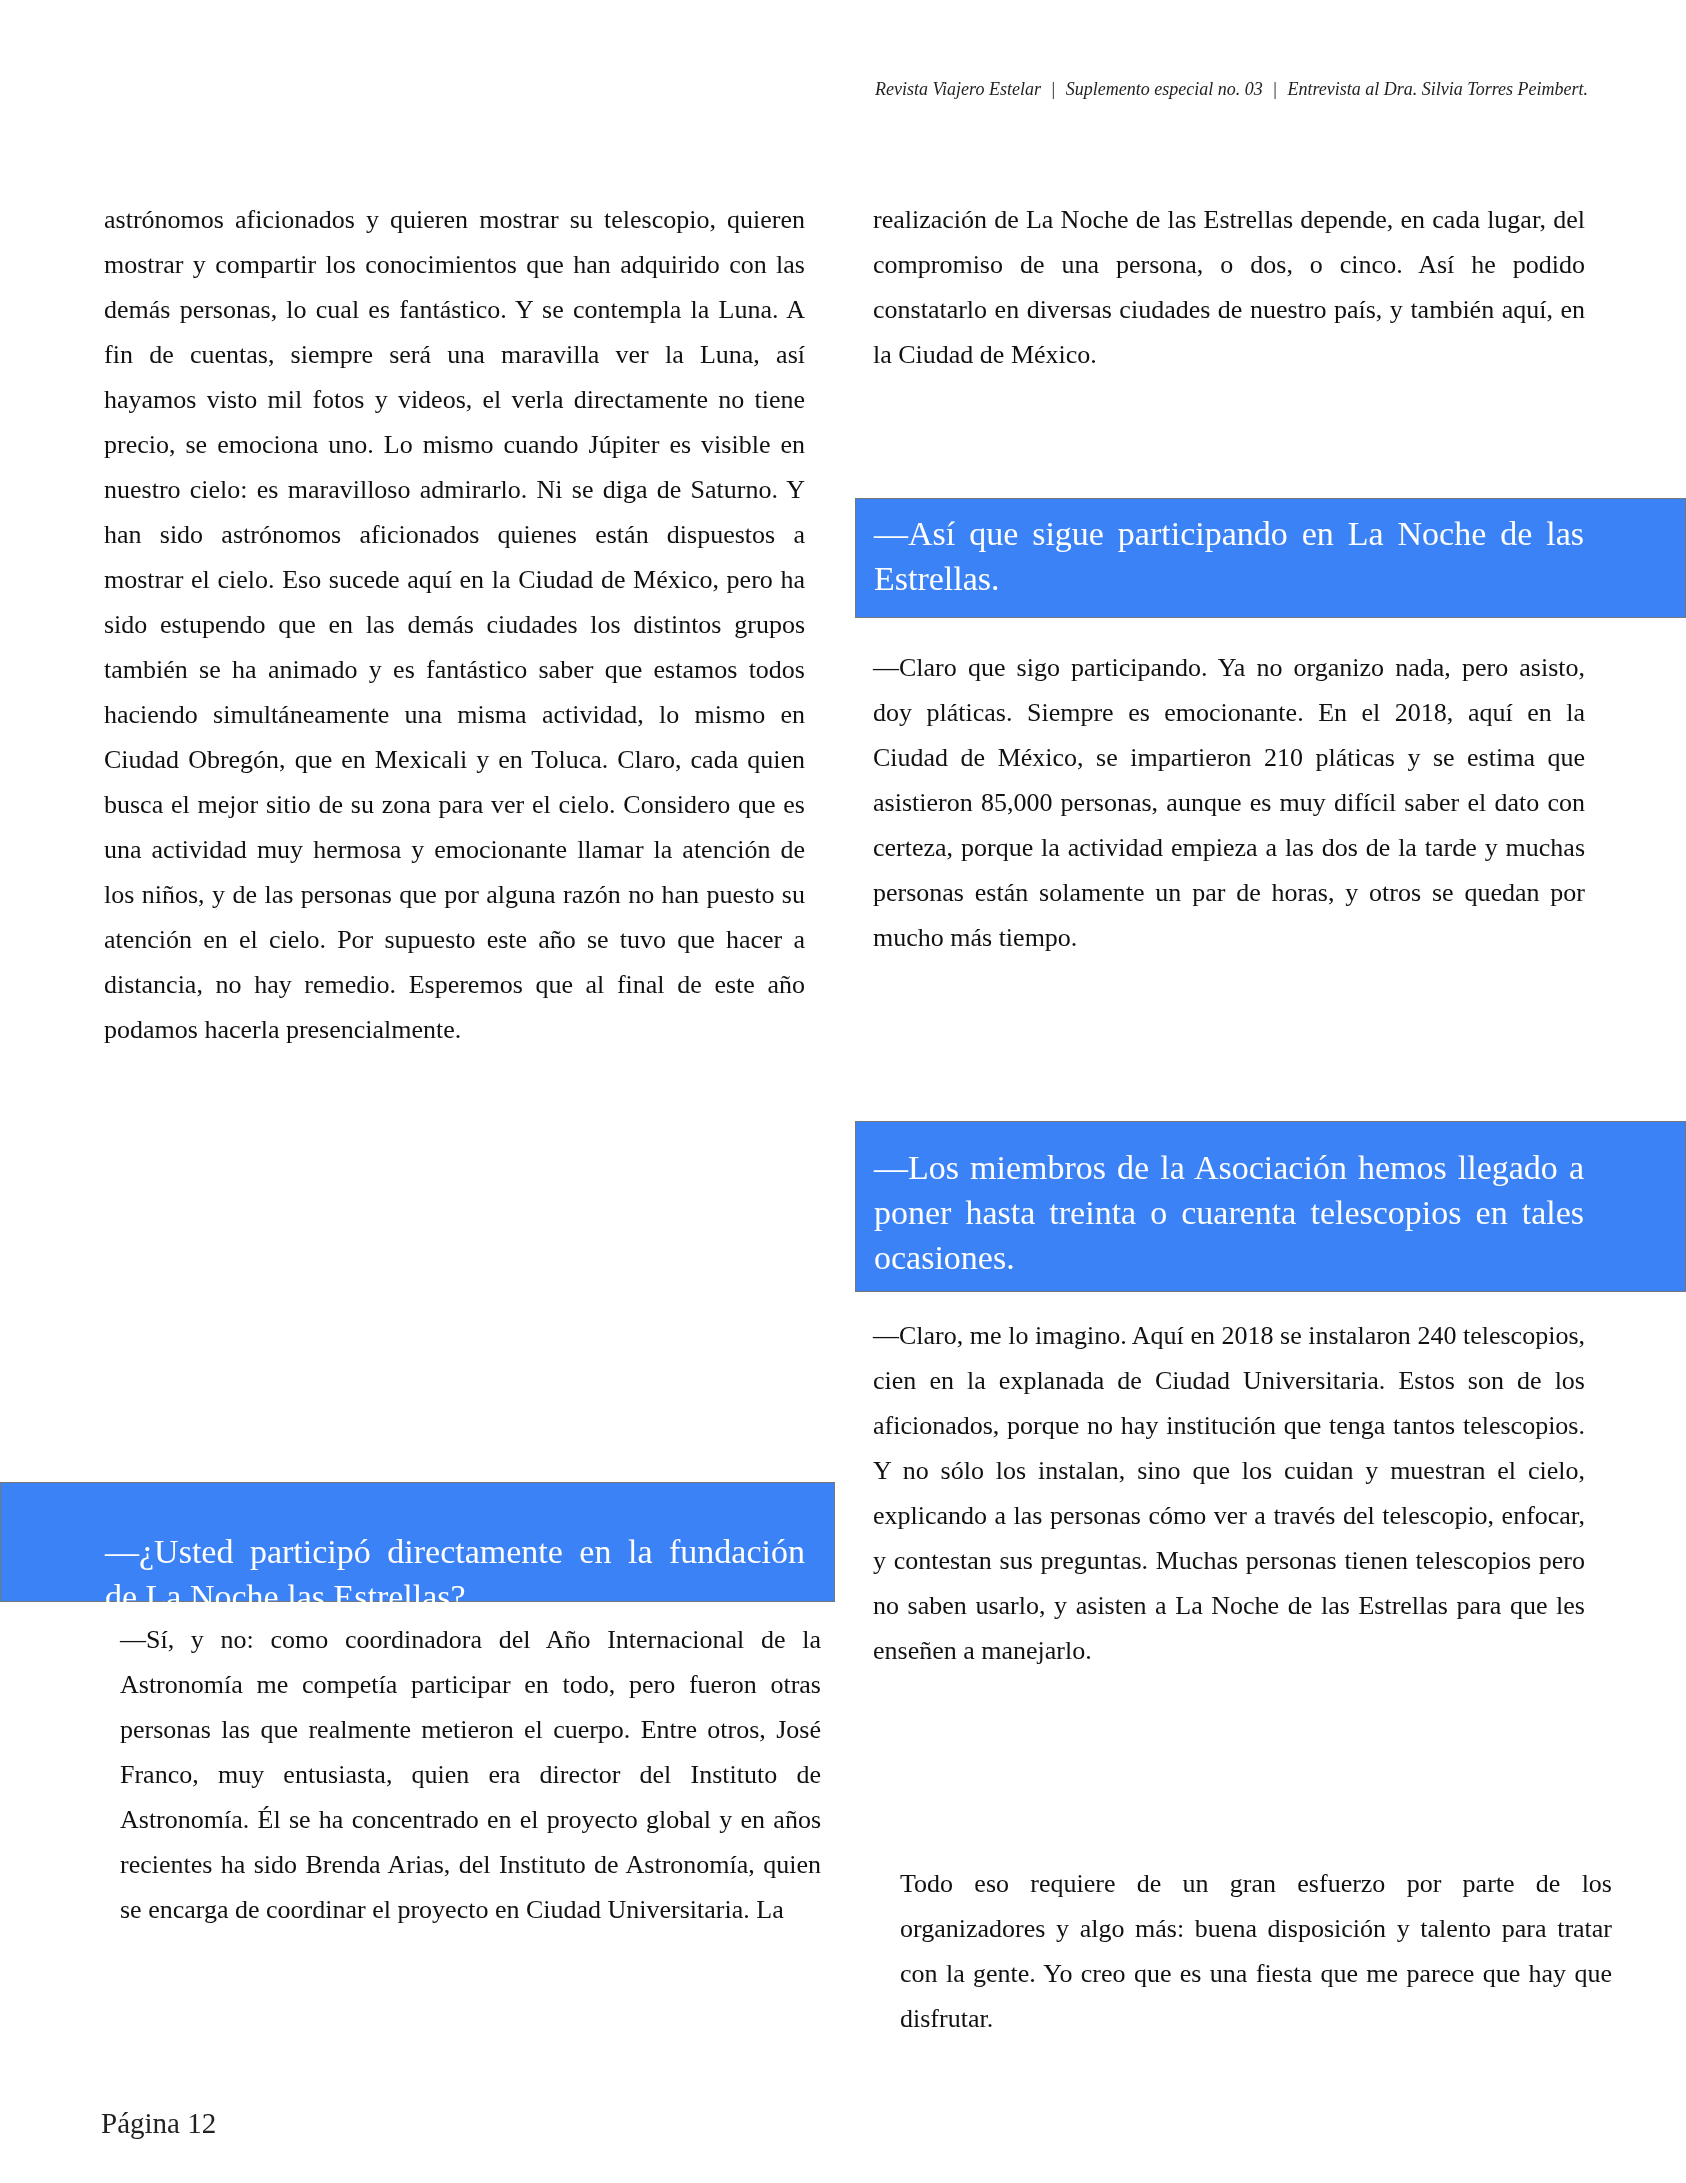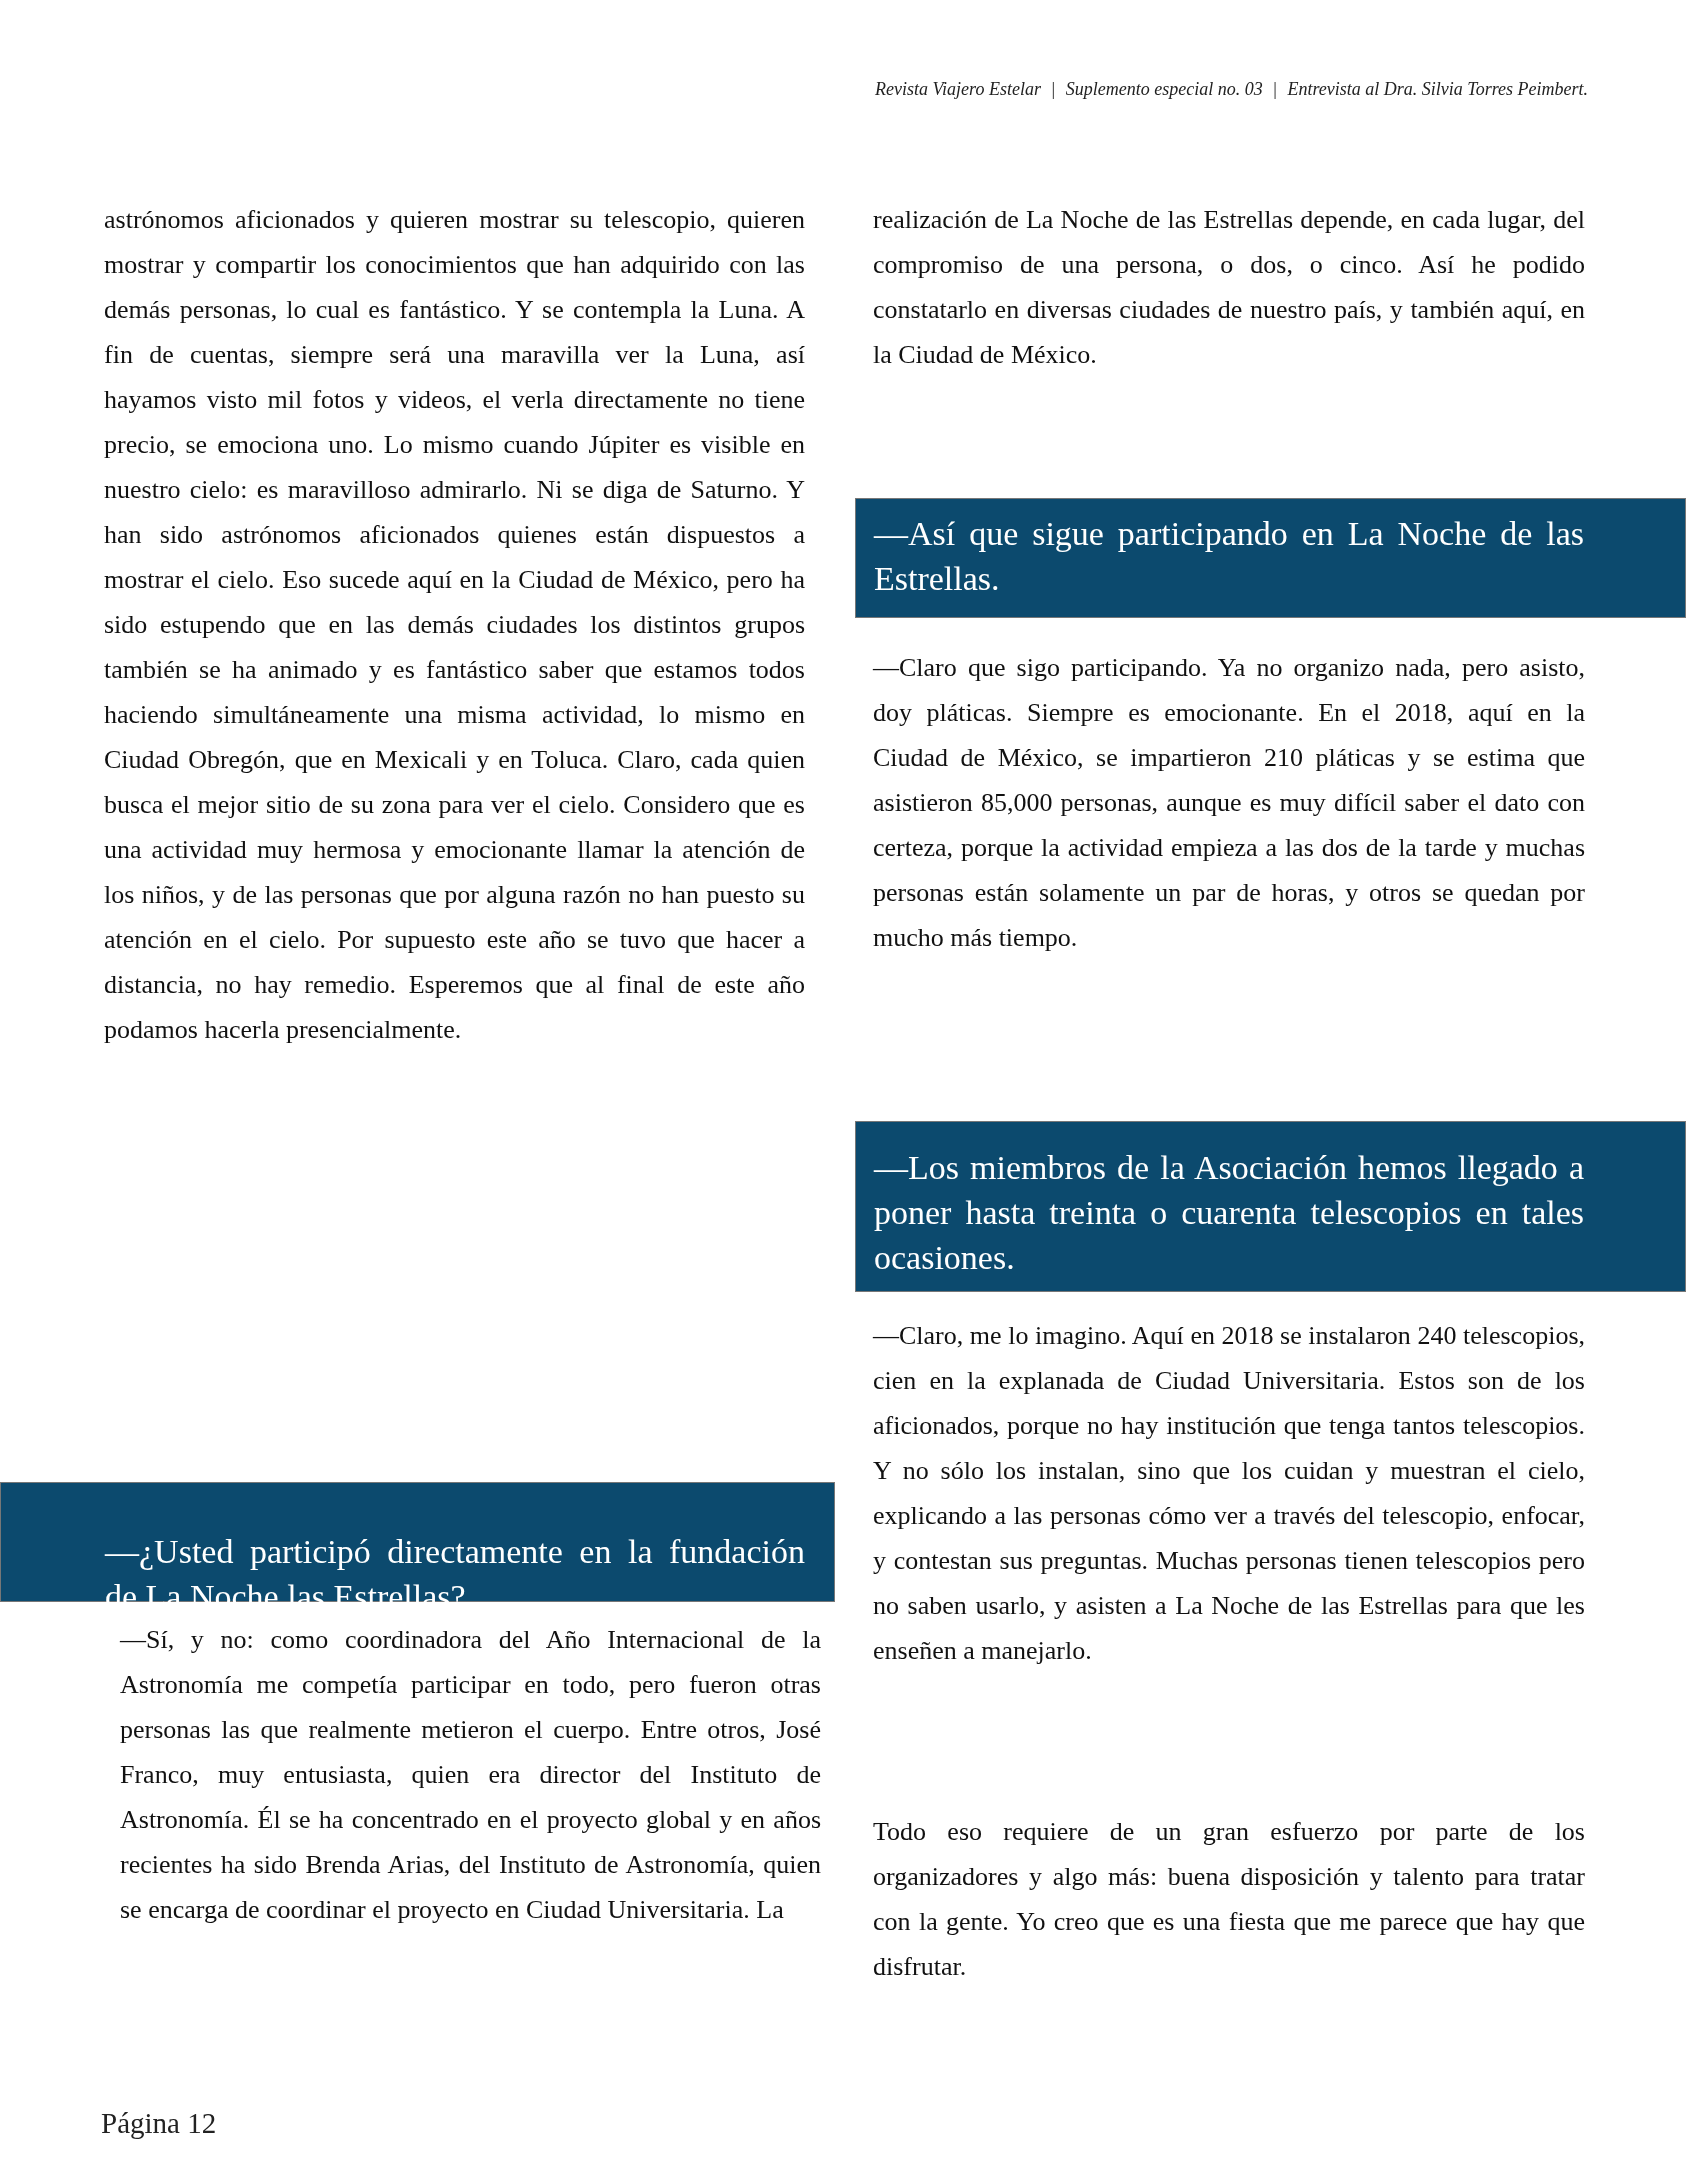--- a/index.html
+++ b/index.html
@@ -6,21 +6,21 @@
     body { width: 1687px; height: 2183px; position: relative; overflow: hidden;
            font-family: "Liberation Serif", "DejaVu Serif", serif; color: #111; }
     .header { position: absolute; top: 79px; right: 99px; left: 370px; text-align: right;
               font-style: italic; font-size: 18px; color: #222; white-space: nowrap; }
     .header .sep { margin: 0 10.6px; font-style: normal; }
     .col { position: absolute; font-size: 26px; line-height: 45px; text-align: justify;
            text-align-last: left; hyphens: none; }
     .col p { margin: 0; }
     .left { left: 104px; width: 701px; }
     .right { left: 873px; width: 712px; }
-    .qbox { position: absolute; background: #0c4a6e; color: #fff; font-size: 34px; line-height: 45px;
+    .qbox { position: absolute; background: #3b82f6; color: #fff; font-size: 34px; line-height: 45px;
             text-align: justify; text-align-last: left; box-sizing: border-box; border: 1.3px solid #777; }
     .qbox p { margin: 0; }
     .footer { position: absolute; left: 101px; top: 2107px; font-size: 29px; color: #222; }
   </style>
 </head>
 <body>
 
 <div class="header">
   <span>Revista Viajero Estelar</span><span class="sep">|</span><span>Suplemento especial no. 03</span><span class="sep">|</span><span>Entrevista al Dra. Silvia Torres Peimbert.</span>
 </div>
@@ -50,18 +50,18 @@
 </div>
 
 <div class="qbox" style="left:855px; top:1121px; width:831px; height:171px; padding:22.5px 101px 0 18px;">
   <p>—Los miembros de la Asociación hemos llegado a poner hasta treinta o cuarenta telescopios en tales ocasiones.</p>
 </div>
 
 <div class="col right" style="top:1313px;">
   <p>—Claro, me lo imagino. Aquí en 2018 se instalaron 240 telescopios, cien en la explanada de Ciudad Universitaria. Estos son de los aficionados, porque no hay institución que tenga tantos telescopios. Y no sólo los instalan, sino que los cuidan y muestran el cielo, explicando a las personas cómo ver a través del telescopio, enfocar, y contestan sus preguntas. Muchas personas tienen telescopios pero no saben usarlo, y asisten a La Noche de las Estrellas para que les enseñen a manejarlo.</p>
 </div>
 
-<div class="col right" style="top:1809px;">
+<div class="col right" style="top:1861px;margin-left:27px;">
   <p>Todo eso requiere de un gran esfuerzo por parte de los organizadores y algo más: buena disposición y talento para tratar con la gente. Yo creo que es una fiesta que me parece que hay que disfrutar.</p>
 </div>
 
 <div class="footer">Página 12</div>
 
 
 </body></html>

